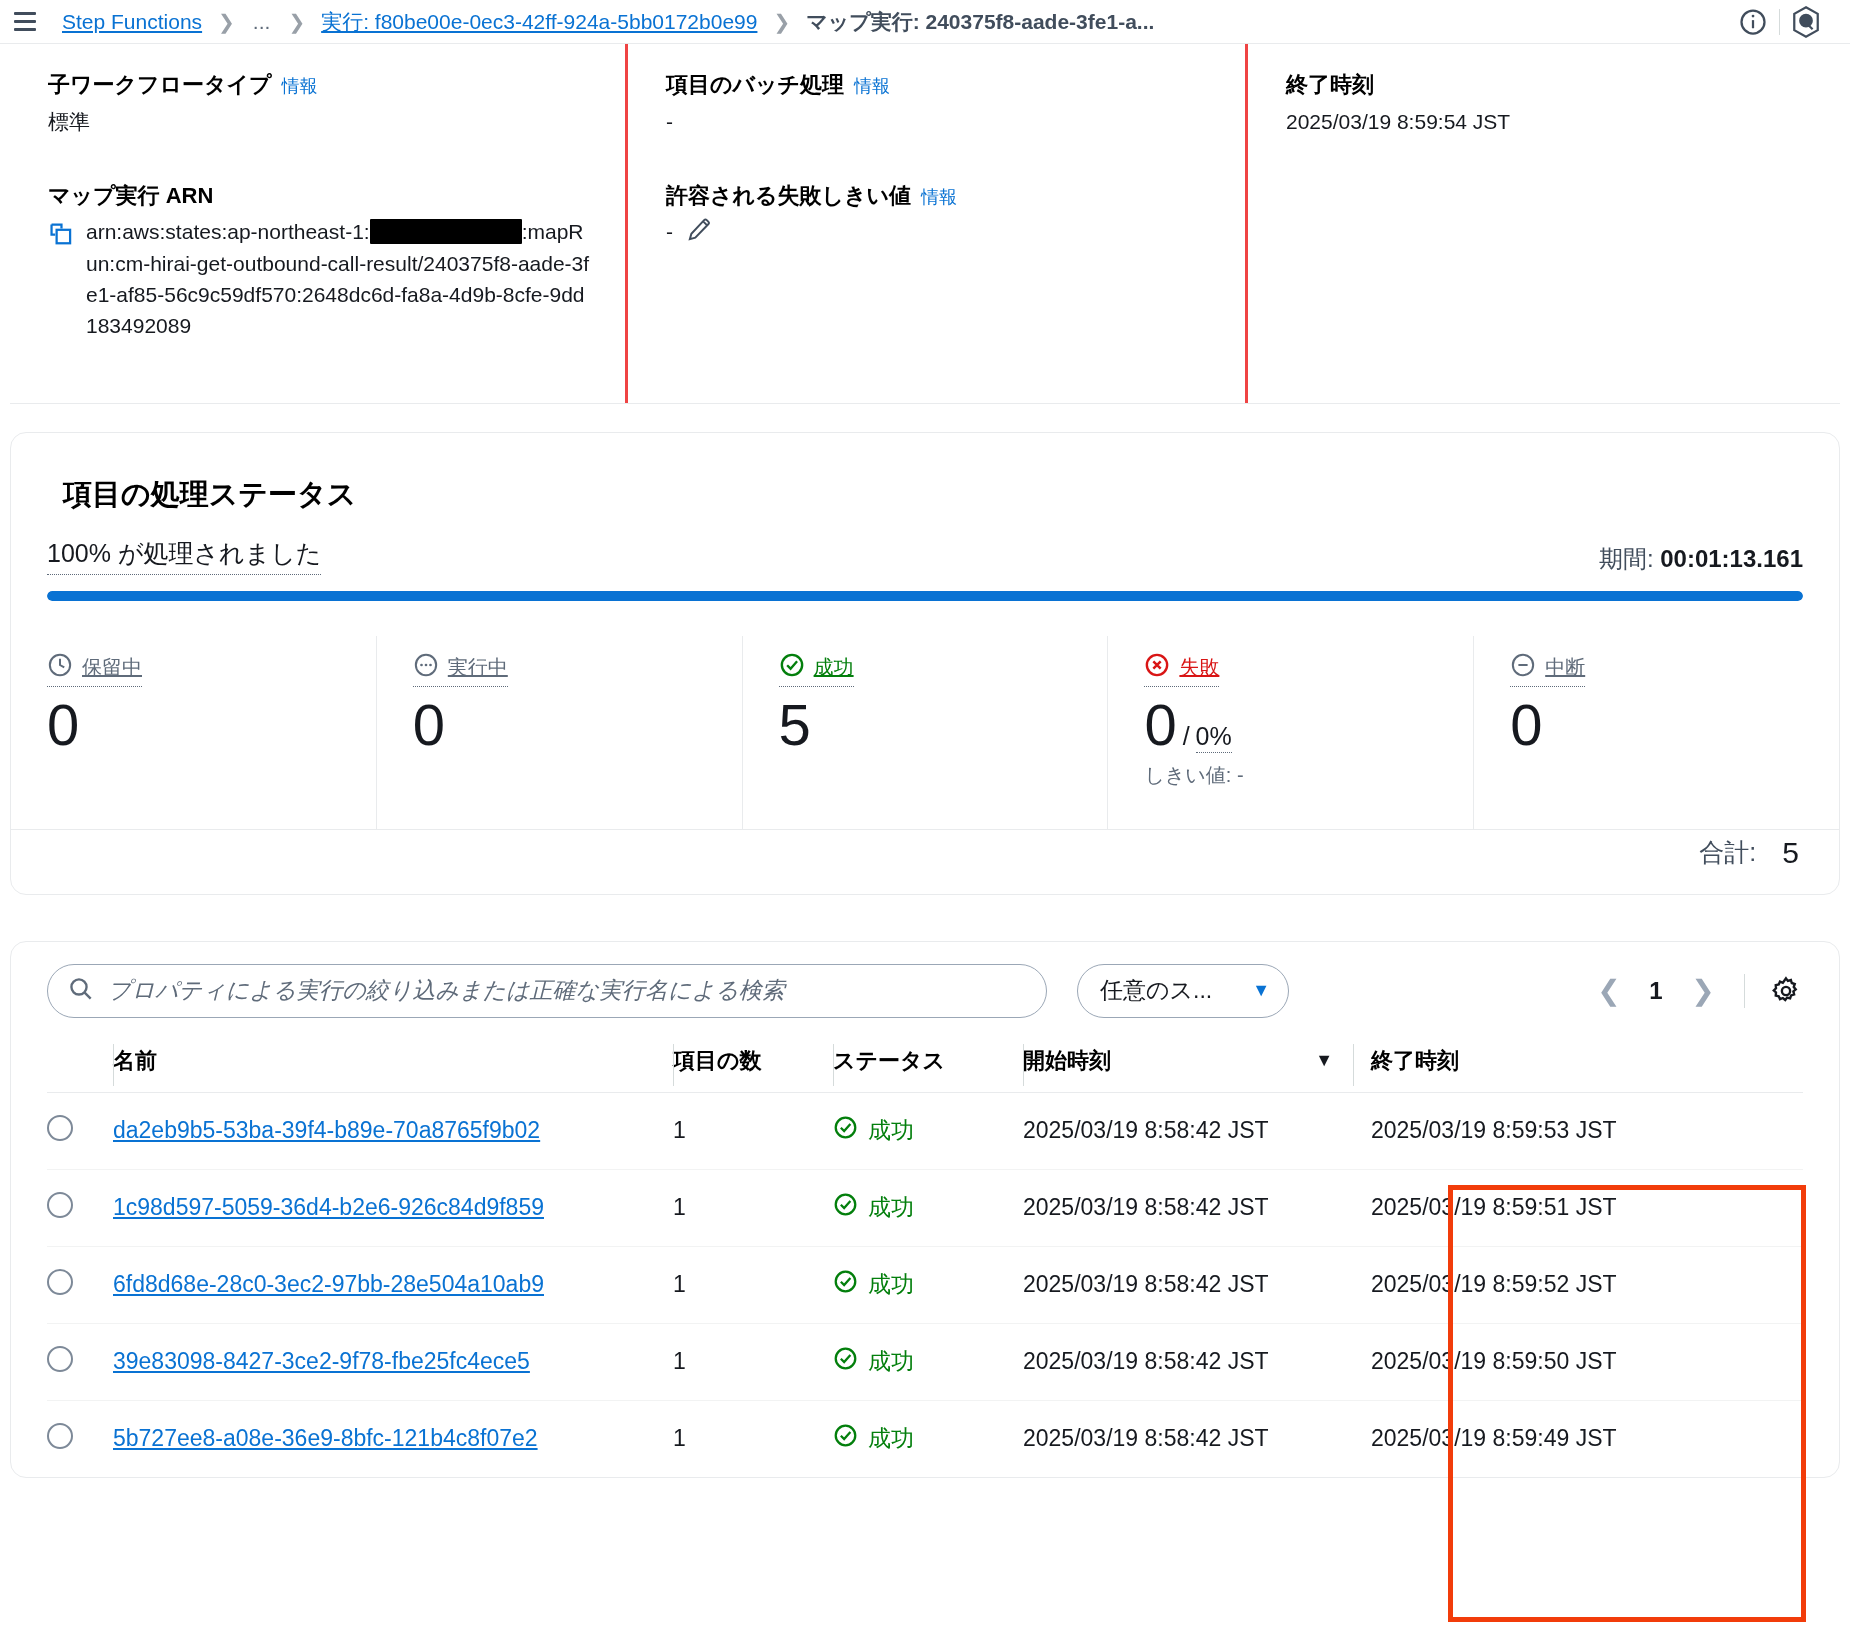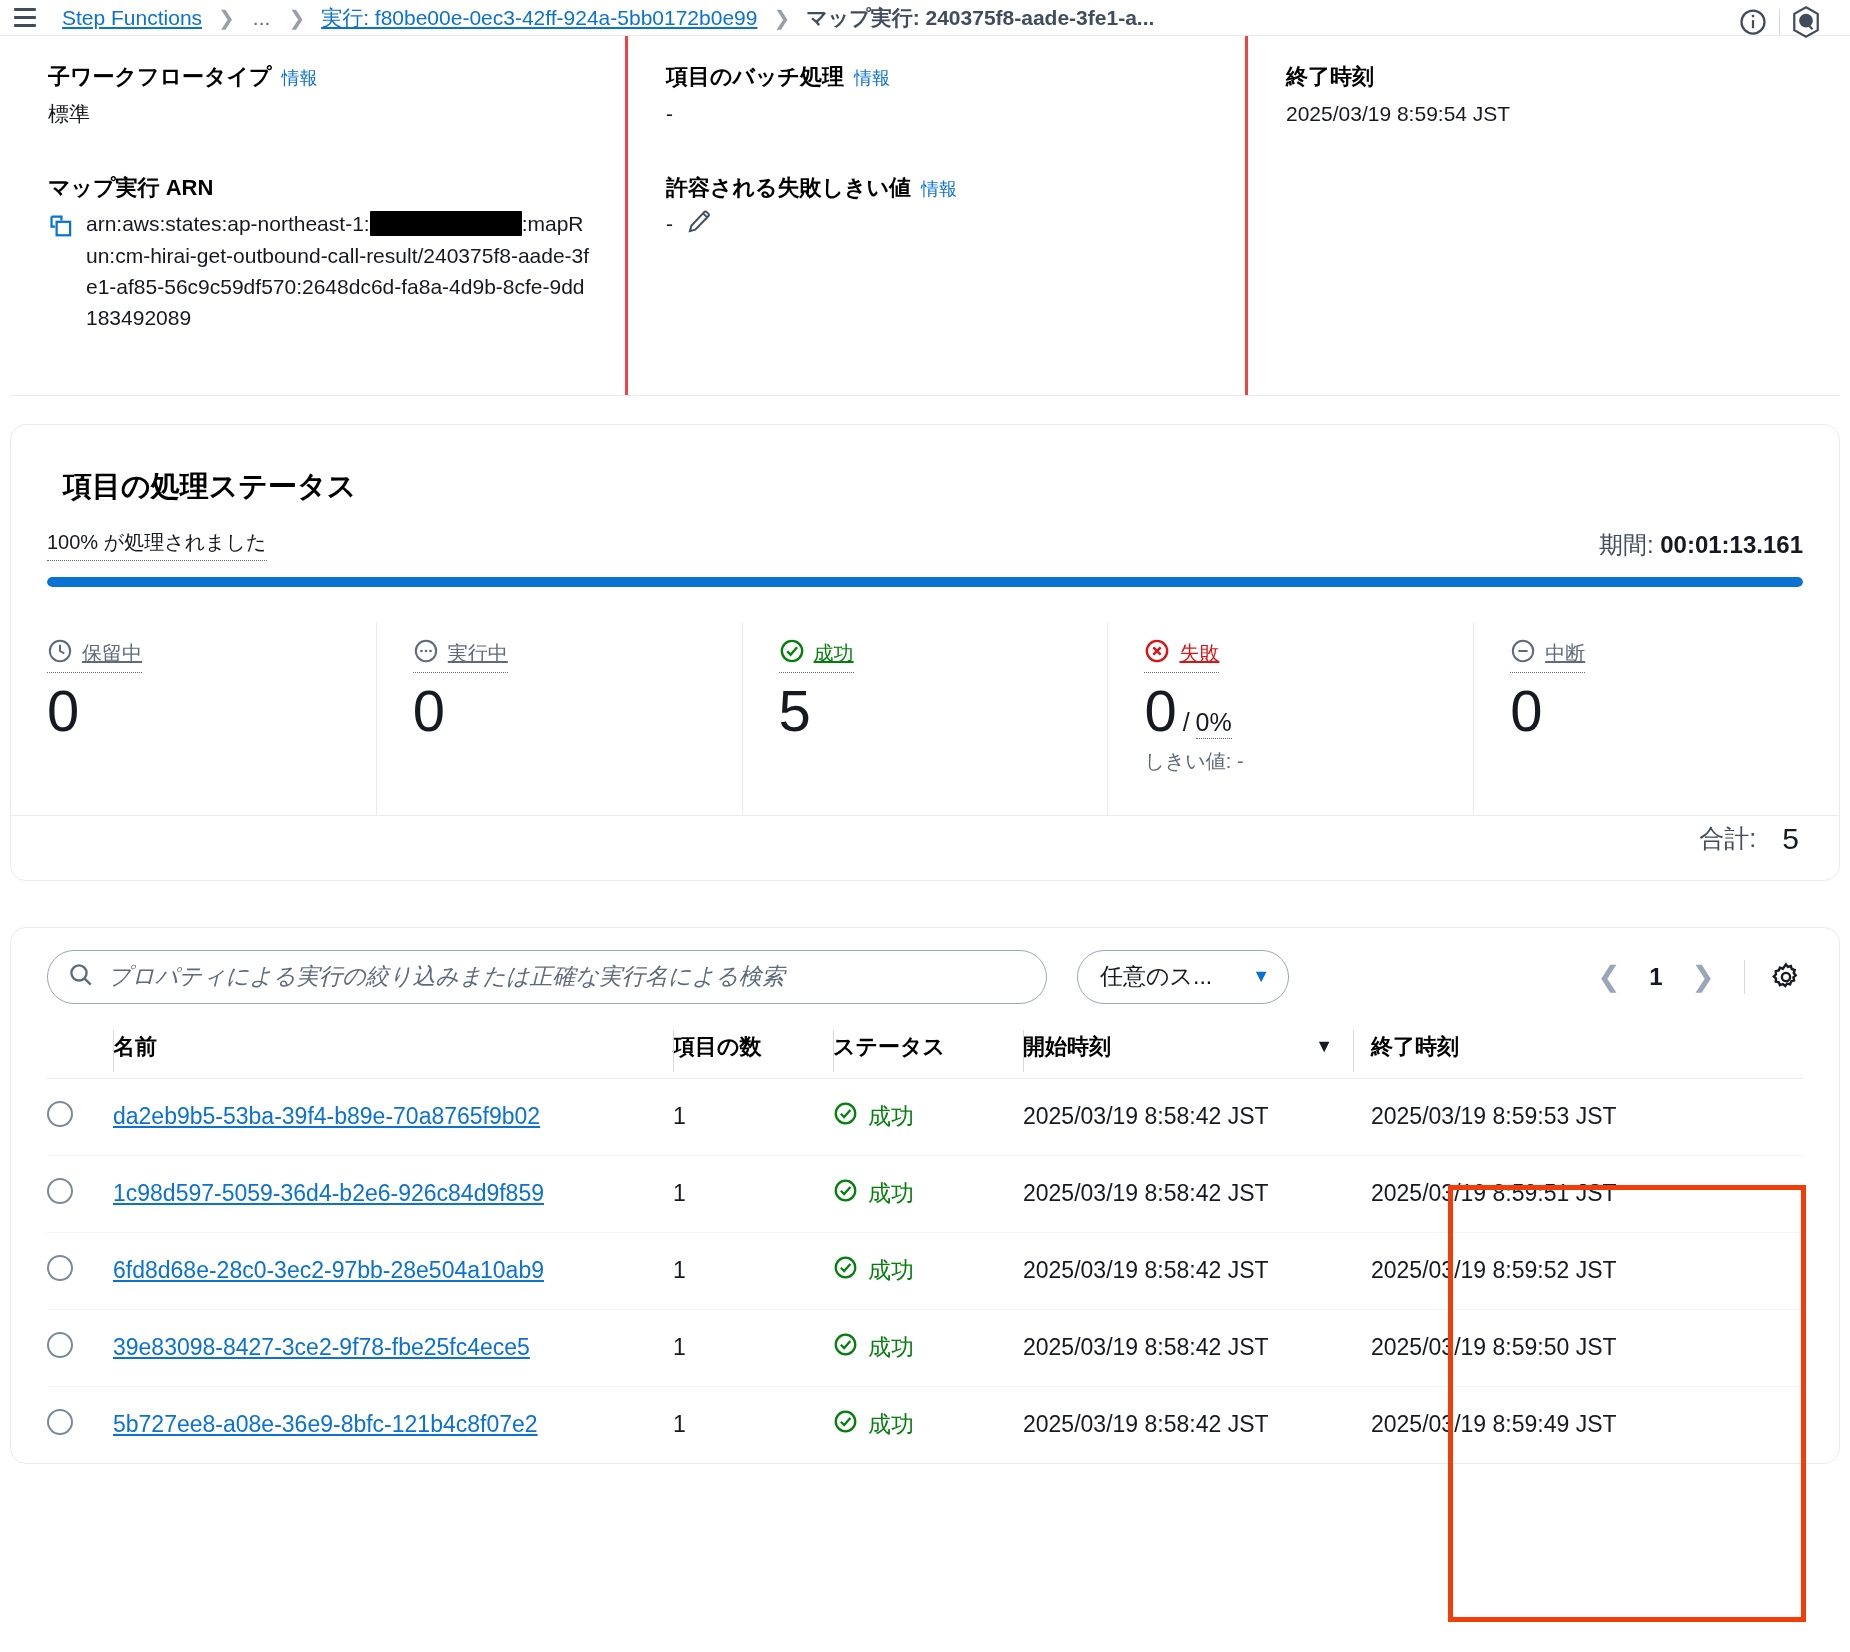--- a/index.html
+++ b/index.html
@@ -8,21 +8,21 @@
     width: 1850px;
     height: 1652px;
     background: #ffffff;
     font-family: "Liberation Sans", "DejaVu Sans", sans-serif;
     color: #16191f;
     overflow: hidden;
   }
 
   
   .topbar {
-    height: 36px;
+    height: 44px;
     display: flex;
     align-items: center;
     border-bottom: 1px solid #e9ebed;
     padding: 0 14px 0 10px;
     background: #fff;
     position: relative;
   }
   .hamburger {
     width: 30px; height: 30px;
     display: flex; flex-direction: column; justify-content: center;
@@ -143,21 +143,21 @@
   .status-card { margin-top: 28px; }
   .sc-head { padding: 26px 36px 0 36px; }
   .sc-title { font-size: 29px; font-weight: 700; margin: 16px; color: #000; }
   .sc-sub-row {
     display: flex;
     align-items: flex-end;
     justify-content: space-between;
     margin-top: 22px;
   }
   .pct-text {
-    font-size: 20px;
+    font-size: 25px;
     color: #16191f;
     border-bottom: 1px dotted #5f6b7a;
     padding-bottom: 4px;
     cursor: help;
   }
   .duration {
     font-size: 24px;
     color: #414d5c;
   }
   .duration b { color: #16191f; font-weight: 700; }

